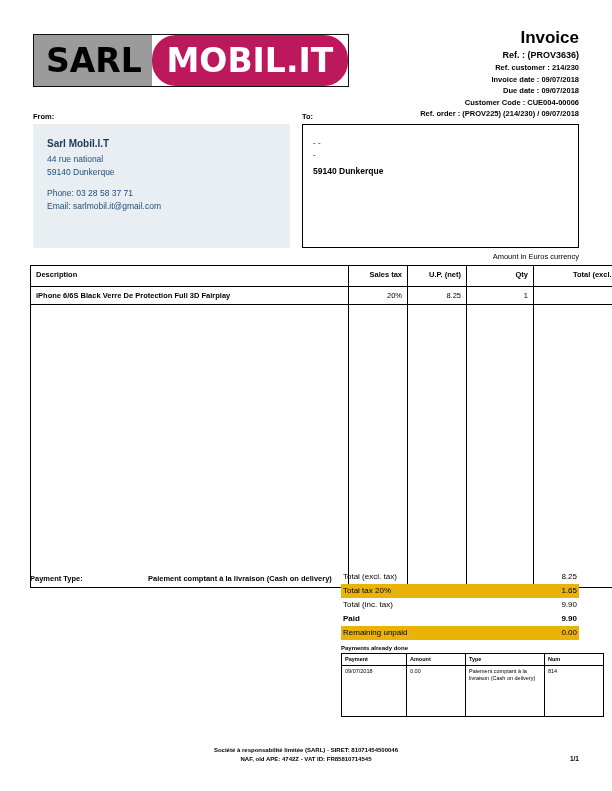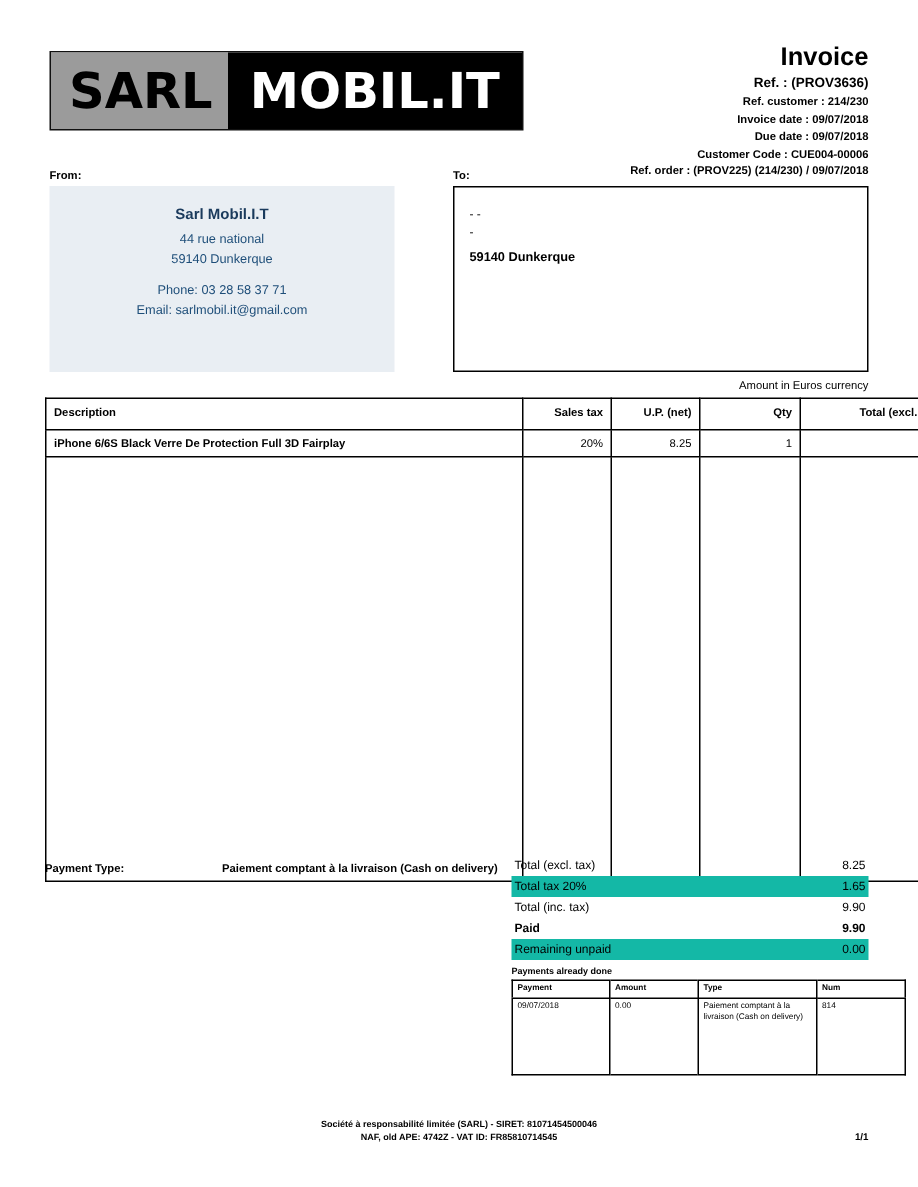--- a/index.html
+++ b/index.html
@@ -40,30 +40,31 @@
     display: flex;
     align-items: center;
     justify-content: center;
     padding: 0 10px 0 12px;
     font-size: 33px;
     font-weight: bold;
     letter-spacing: 0px;
     font-family: "DejaVu Sans", sans-serif;
   }
   .logo-right {
-    background: #000000;
+    background: #be185d;
     color: #ffffff;
     display: flex;
     align-items: center;
     justify-content: center;
     padding: 0 12px;
     font-size: 33px;
     font-weight: bold;
     flex: 1;
     font-family: "DejaVu Sans", sans-serif;
+    border-radius: 24px;
   }
 
   
   .inv-head {
     position: absolute;
     right: 33px;
     top: 28px;
     width: 330px;
     text-align: right;
   }
@@ -96,26 +97,25 @@
     position: absolute;
     left: 302px;
     top: 112px;
     font-size: 7.5px;
     font-weight: bold;
   }
   .from-box {
     position: absolute;
     left: 33px;
     top: 124px;
-    width: 230px;
+    width: 257px;
     height: 124px;
     background: #e9eef3;
     box-sizing: border-box;
     padding: 14px 14px;
-    text-align: center;
   }
   .from-name {
     font-size: 10px;
     font-weight: bold;
     color: #1a3a5c;
     margin-bottom: 4px;
   }
   .from-line {
     font-size: 8.5px;
     color: #1e4e79;
@@ -207,21 +207,21 @@
     top: 570px;
     width: 238px;
   }
   .totals .row {
     display: flex;
     justify-content: space-between;
     font-size: 8px;
     line-height: 14px;
     padding: 0 2px;
   }
-  .totals .row.alt { background: #14b8a6; }
+  .totals .row.alt { background: #eab308; }
   .totals .row.bold { font-weight: bold; }
   .totals .row .lab { }
   .totals .row .val { }
 
   
   .pay-done-title {
     position: absolute;
     left: 341px;
     top: 645px;
     font-size: 6px;

